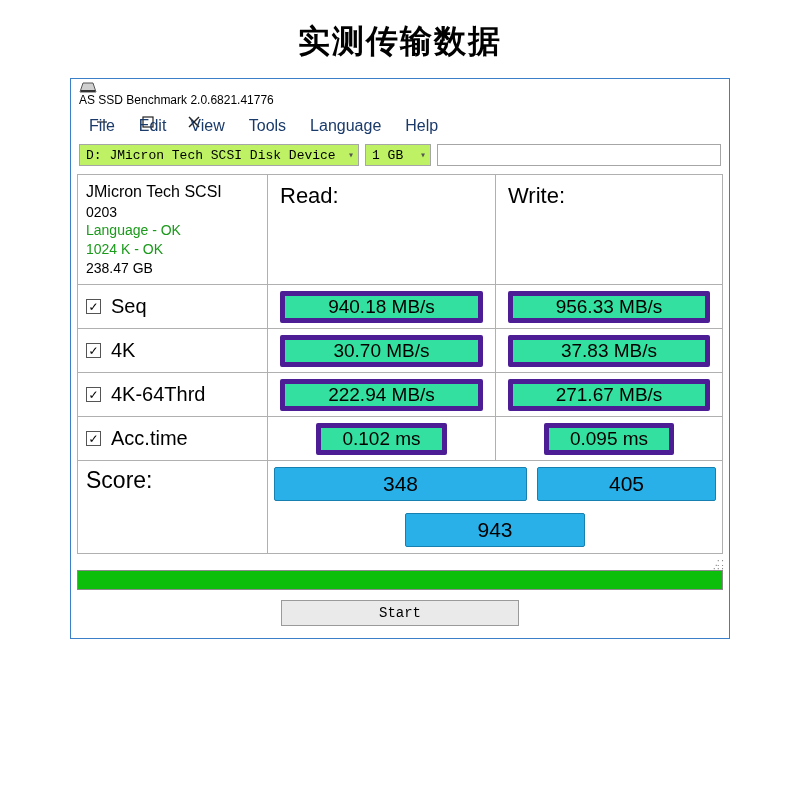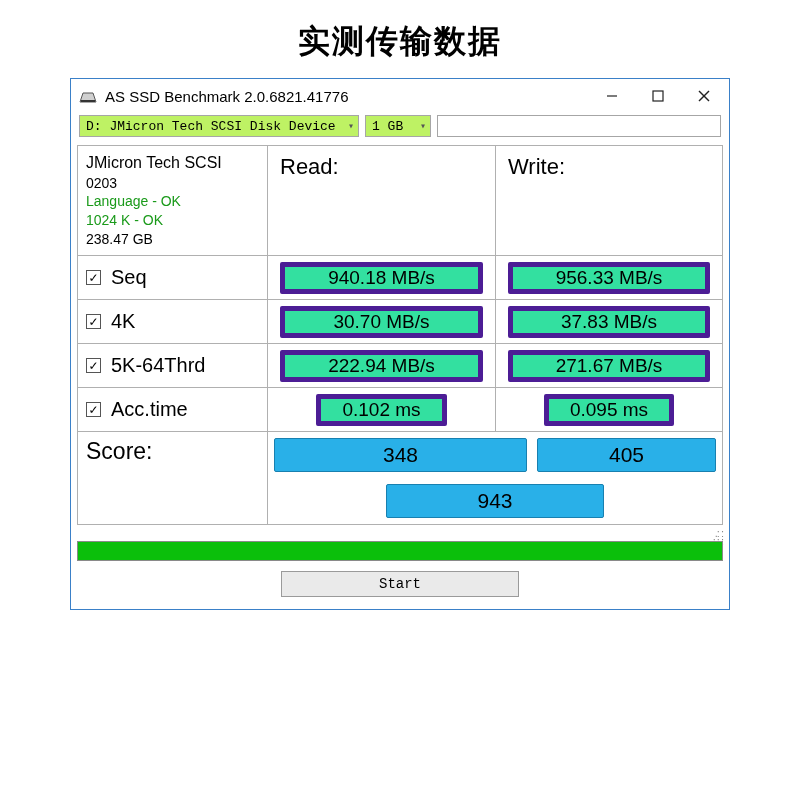--- a/index.html
+++ b/index.html
@@ -21,23 +21,24 @@
     position: absolute;
     left: 70px;
     top: 78px;
     width: 660px;
     border: 1px solid #3a80c8;
     background: #fff;
   }
   .titlebar {
     height: 34px;
     display: flex;
-    align-items: center;
+    align-items: flex-start;
     padding: 0 2px 0 8px;
-    font-size: 15px;
+    font-size: 12px;
+    flex-direction: column;
   }
   .app-icon {
     width: 18px; height: 14px;
     margin-right: 8px;
     position: relative;
   }
   .app-icon svg { display: block; }
   .titlebar-title { flex: 1; }
   .win-controls { display: flex; }
   .win-btn {
@@ -163,21 +164,21 @@
     border-radius: 2px;
     height: 34px;
     display: flex;
     align-items: center; justify-content: center;
     font-size: 21px;
     color: #000;
   }
   .score-read { width: 253px; }
   .score-write { flex: 1; }
   .score-total {
-    width: 218px;
+    width: 180px;
     margin: 12px auto;
   }
   .resize-grip {
     text-align: right;
     padding: 0 6px 0 0;
     color: #888;
     font-size: 11px;
     letter-spacing: -1px;
     line-height: 8px;
     height: 10px;
@@ -240,20 +241,28 @@
       </div>
       <div class="win-btn">
         <svg width="12" height="12">
             <line x1="1" y1="1" x2="11" y2="11" stroke="#222" stroke-width="1.4"></line>
             <line x1="11" y1="1" x2="1" y2="11" stroke="#222" stroke-width="1.4"></line>
           </svg>
       </div>
     </div>
   </div>
 
+  <div class="menubar">
+    <span class="menu-item">File</span>
+    <span class="menu-item">Edit</span>
+    <span class="menu-item">View</span>
+    <span class="menu-item">Tools</span>
+    <span class="menu-item">Language</span>
+    <span class="menu-item">Help</span>
+  </div>
 
   <div class="toolbar">
     <div class="combo combo-device">
       <span>D: JMicron Tech SCSI Disk Device</span>
       <span class="chev">▾</span>
     </div>
     <div class="combo combo-size">
       <span>1 GB</span>
       <span class="chev">▾</span>
     </div>
@@ -296,21 +305,21 @@
           <div class="val-badge">30.70 MB/s</div>
         </div>
       <div class="cell col-write">
           <div class="val-badge">37.83 MB/s</div>
         </div>
     </div>
 
     <div class="row test-row">
       <div class="cell col-label">
         <span class="checkbox">✓</span>
-        <span>5K-64Thrd</span>
+        <span>4K-64Thrd</span>
       </div>
       <div class="cell col-read">
           <div class="val-badge">222.94 MB/s</div>
         </div>
       <div class="cell col-write">
           <div class="val-badge">271.67 MB/s</div>
         </div>
     </div>
 
     <div class="row test-row">

